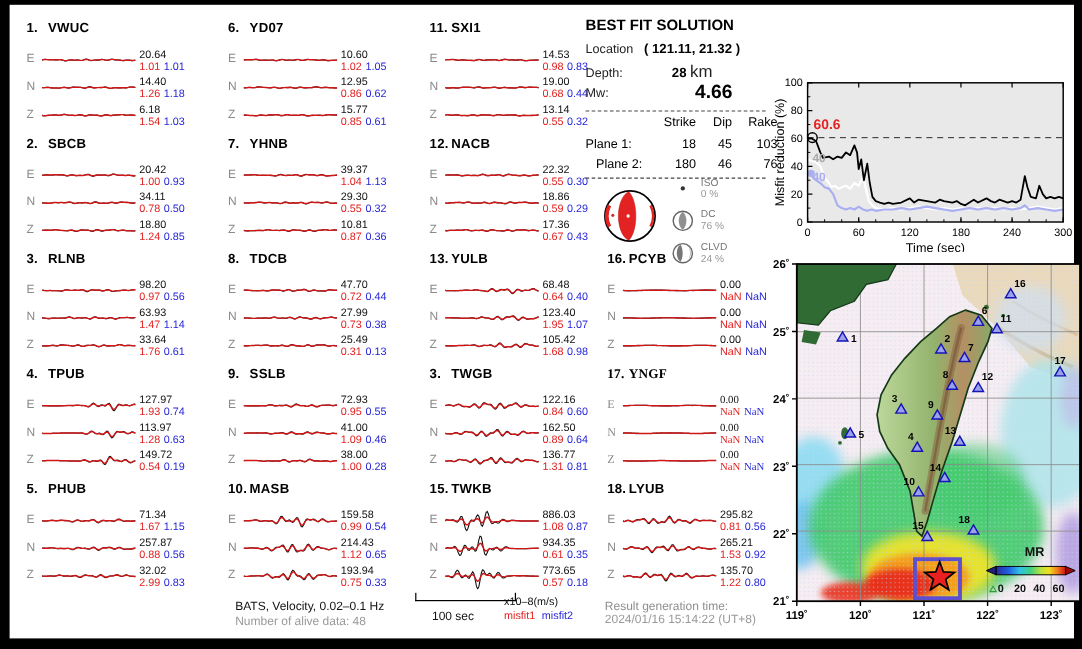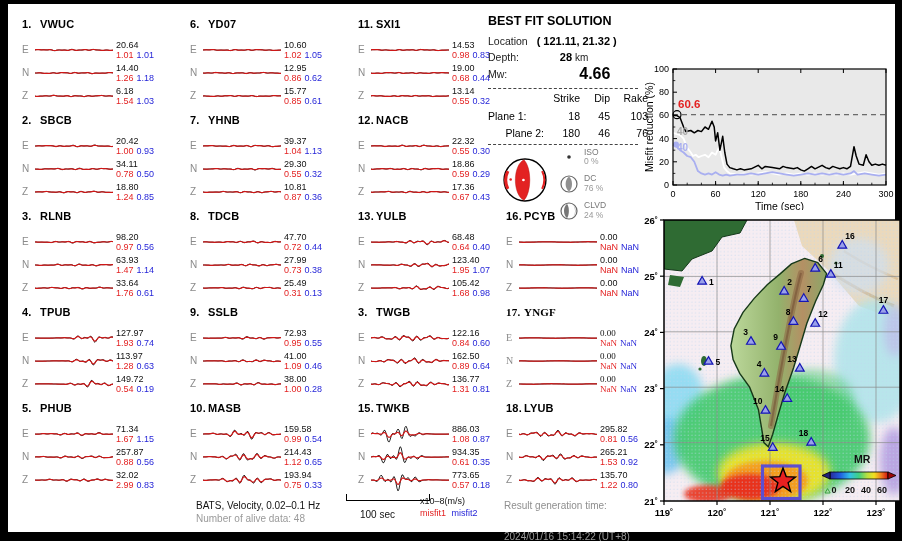--- a/index.html
+++ b/index.html
@@ -696,41 +696,41 @@
 
   <div class="abs" style="left:480px;top:10px;width:160px;">
     <div class="bf-title">BEST FIT SOLUTION</div>
     <div style="margin-top:7px;" class="bf-line">
       <span>Location</span>
       <b style="font-size:11px;margin-left:6px;">( 121.11,  21.32 )</b>
     </div>
     <div style="margin-top:4px;" class="bf-line">
       <span>Depth:</span>
       <b style="font-size:11px;margin-left:38px;">28</b>
-      <span style="font-size:10px;">km</span>
+      <span style="font-size:14px;">km</span>
     </div>
     <div style="margin-top:2px;display:flex;align-items:center;gap:40px;" class="bf-line">
       <span>Mw:</span>
       <b style="font-size:16px;margin-left:32px;">4.66</b>
     </div>
     <div class="dashline" style="margin-top:5px;width:150px;"></div>
     <div class="sdr" style="margin-top:3px;">
       <span></span>
       <span>Strike</span>
       <span>Dip</span>
       <span>Rake</span>
     </div>
     <div class="sdr" style="margin-top:6px;">
       <span style="text-align:left;">Plane 1:</span>
       <span>18</span>
       <span>45</span>
       <span>103</span>
     </div>
     <div class="sdr" style="margin-top:5px;">
-      <span style="text-align:right;">Plane 2:</span>
+      <span style="text-align:center;">Plane 2:</span>
       <span>180</span>
       <span>46</span>
       <span>76</span>
     </div>
     <div class="dashline" style="margin-top:5px;width:150px;"></div>
   </div>
 
   <svg class="abs" style="left:494px;top:153px;" width="46" height="46" viewBox="0 0 44 44">
     <circle cx="22" cy="22" r="20" fill="#ffffff" stroke="#000" stroke-width="1.4"></circle>
     <path d="M21,2.6 C10,8 10,36 21,41.4 C28.5,34 28.5,10 21,2.6 Z" fill="#e32222" stroke="#b01010" stroke-width="0.4"></path>
@@ -986,15 +986,15 @@
   <div class="abs f-black" style="left:352px;top:505px;">100 sec</div>
   <div class="abs" style="left:412px;top:492px;">
     <div class="f-small">x10–8(m/s)</div>
     <div class="f-small" style="margin-top:2px;">
       <span class="m1" style="font-size:9px;">misfit1</span>
       <span class="m2" style="font-size:9px;">misfit2</span>
     </div>
   </div>
   <div class="abs" style="left:496px;top:496px;width:180px;">
     <div class="f-gray" style="color:#8f8f8f;">Result generation time:</div>
-    <div class="f-gray" style="margin-top:20px;">2024/01/16 15:14:22 (UT+8)</div>
+    <div class="f-gray" style="margin-top:0;">2024/01/16 15:14:22 (UT+8)</div>
   </div>
 </div>
 
 </body></html>

